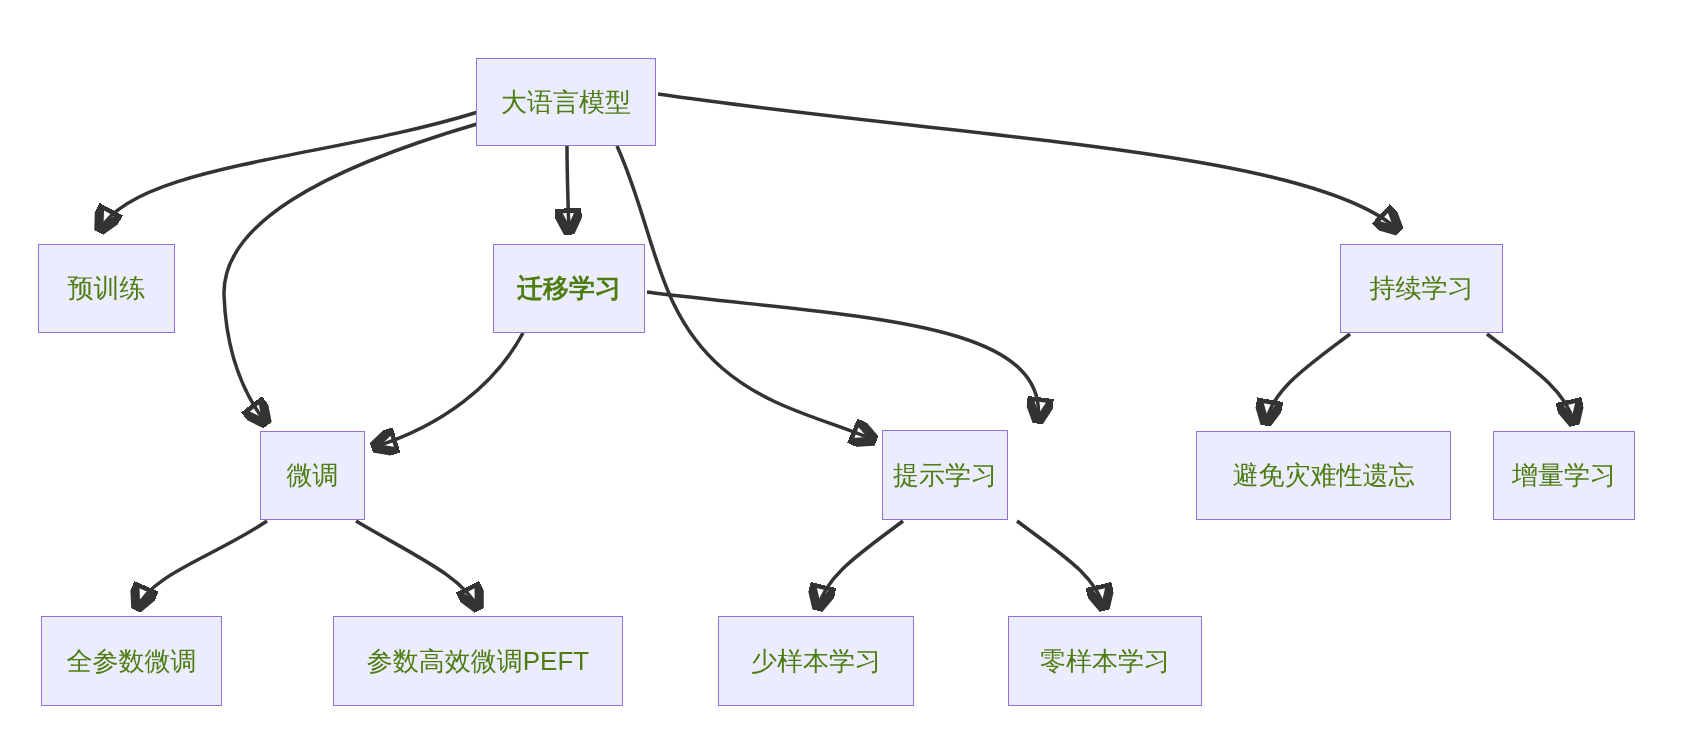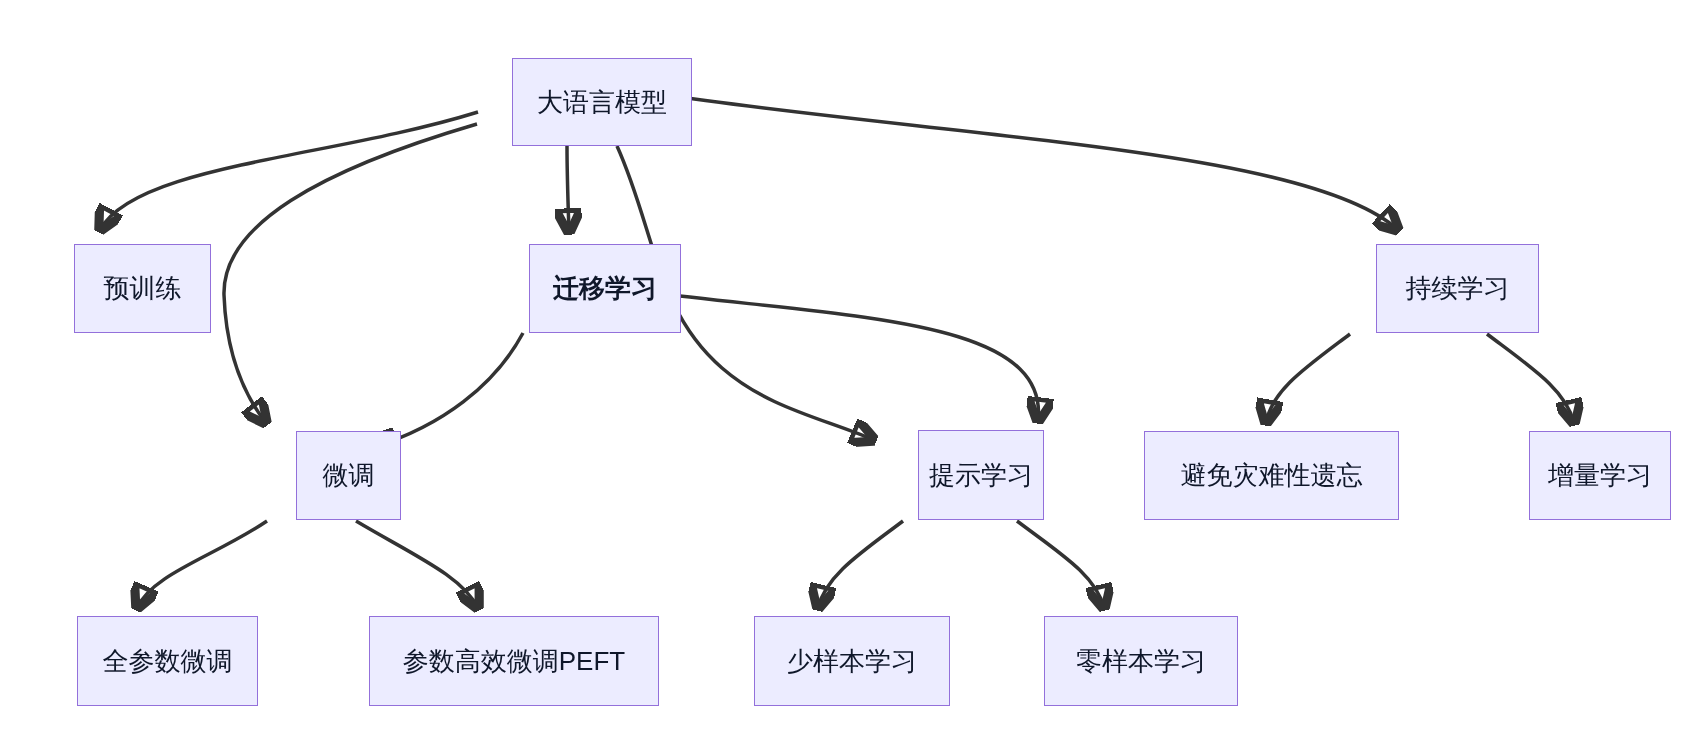--- a/index.html
+++ b/index.html
@@ -24,28 +24,27 @@
   .edges path {
     fill: none;
     stroke: #333333;
     stroke-width: 3.5px;
   }
   .node {
     position: absolute;
     box-sizing: border-box;
     background: #ECECFF;
     border: 1.7px solid #9370DB;
-    color: #0f172a;
+    color: #4d7c0f;
     font-size: 26px;
     display: flex;
     align-items: center;
     justify-content: center;
     text-align: center;
     white-space: nowrap;
-    margin-left: 36px;
   }
 </style>
 </head>
 <body>
 
 <div class="canvas">
 
   <svg class="edges" viewBox="0 0 1688 749" xmlns="http://www.w3.org/2000/svg">
     <defs>
       <marker id="arrow" viewBox="0 0 10 10" refX="9" refY="5" markerWidth="7.5" markerHeight="7.5" orient="auto-start-reverse">
@@ -85,21 +84,21 @@
   </div>
 
   <div class="node" style="left:260px; top:431px; width:105px; height:89px;">
     <span>微调</span>
   </div>
 
   <div class="node" style="left:882px; top:430px; width:126px; height:90px;">
     <span>提示学习</span>
   </div>
 
-  <div class="node" style="left:1108px; top:431px; width:255px; height:89px;text-align:center;">
+  <div class="node" style="left:1196px; top:431px; width:255px; height:89px;text-align:center;">
     <span>避免灾难性遗忘</span>
   </div>
 
   <div class="node" style="left:1493px; top:431px; width:142px; height:89px;">
     <span>增量学习</span>
   </div>
 
   <div class="node" style="left:41px; top:616px; width:181px; height:90px;">
     <span>全参数微调</span>
   </div>

